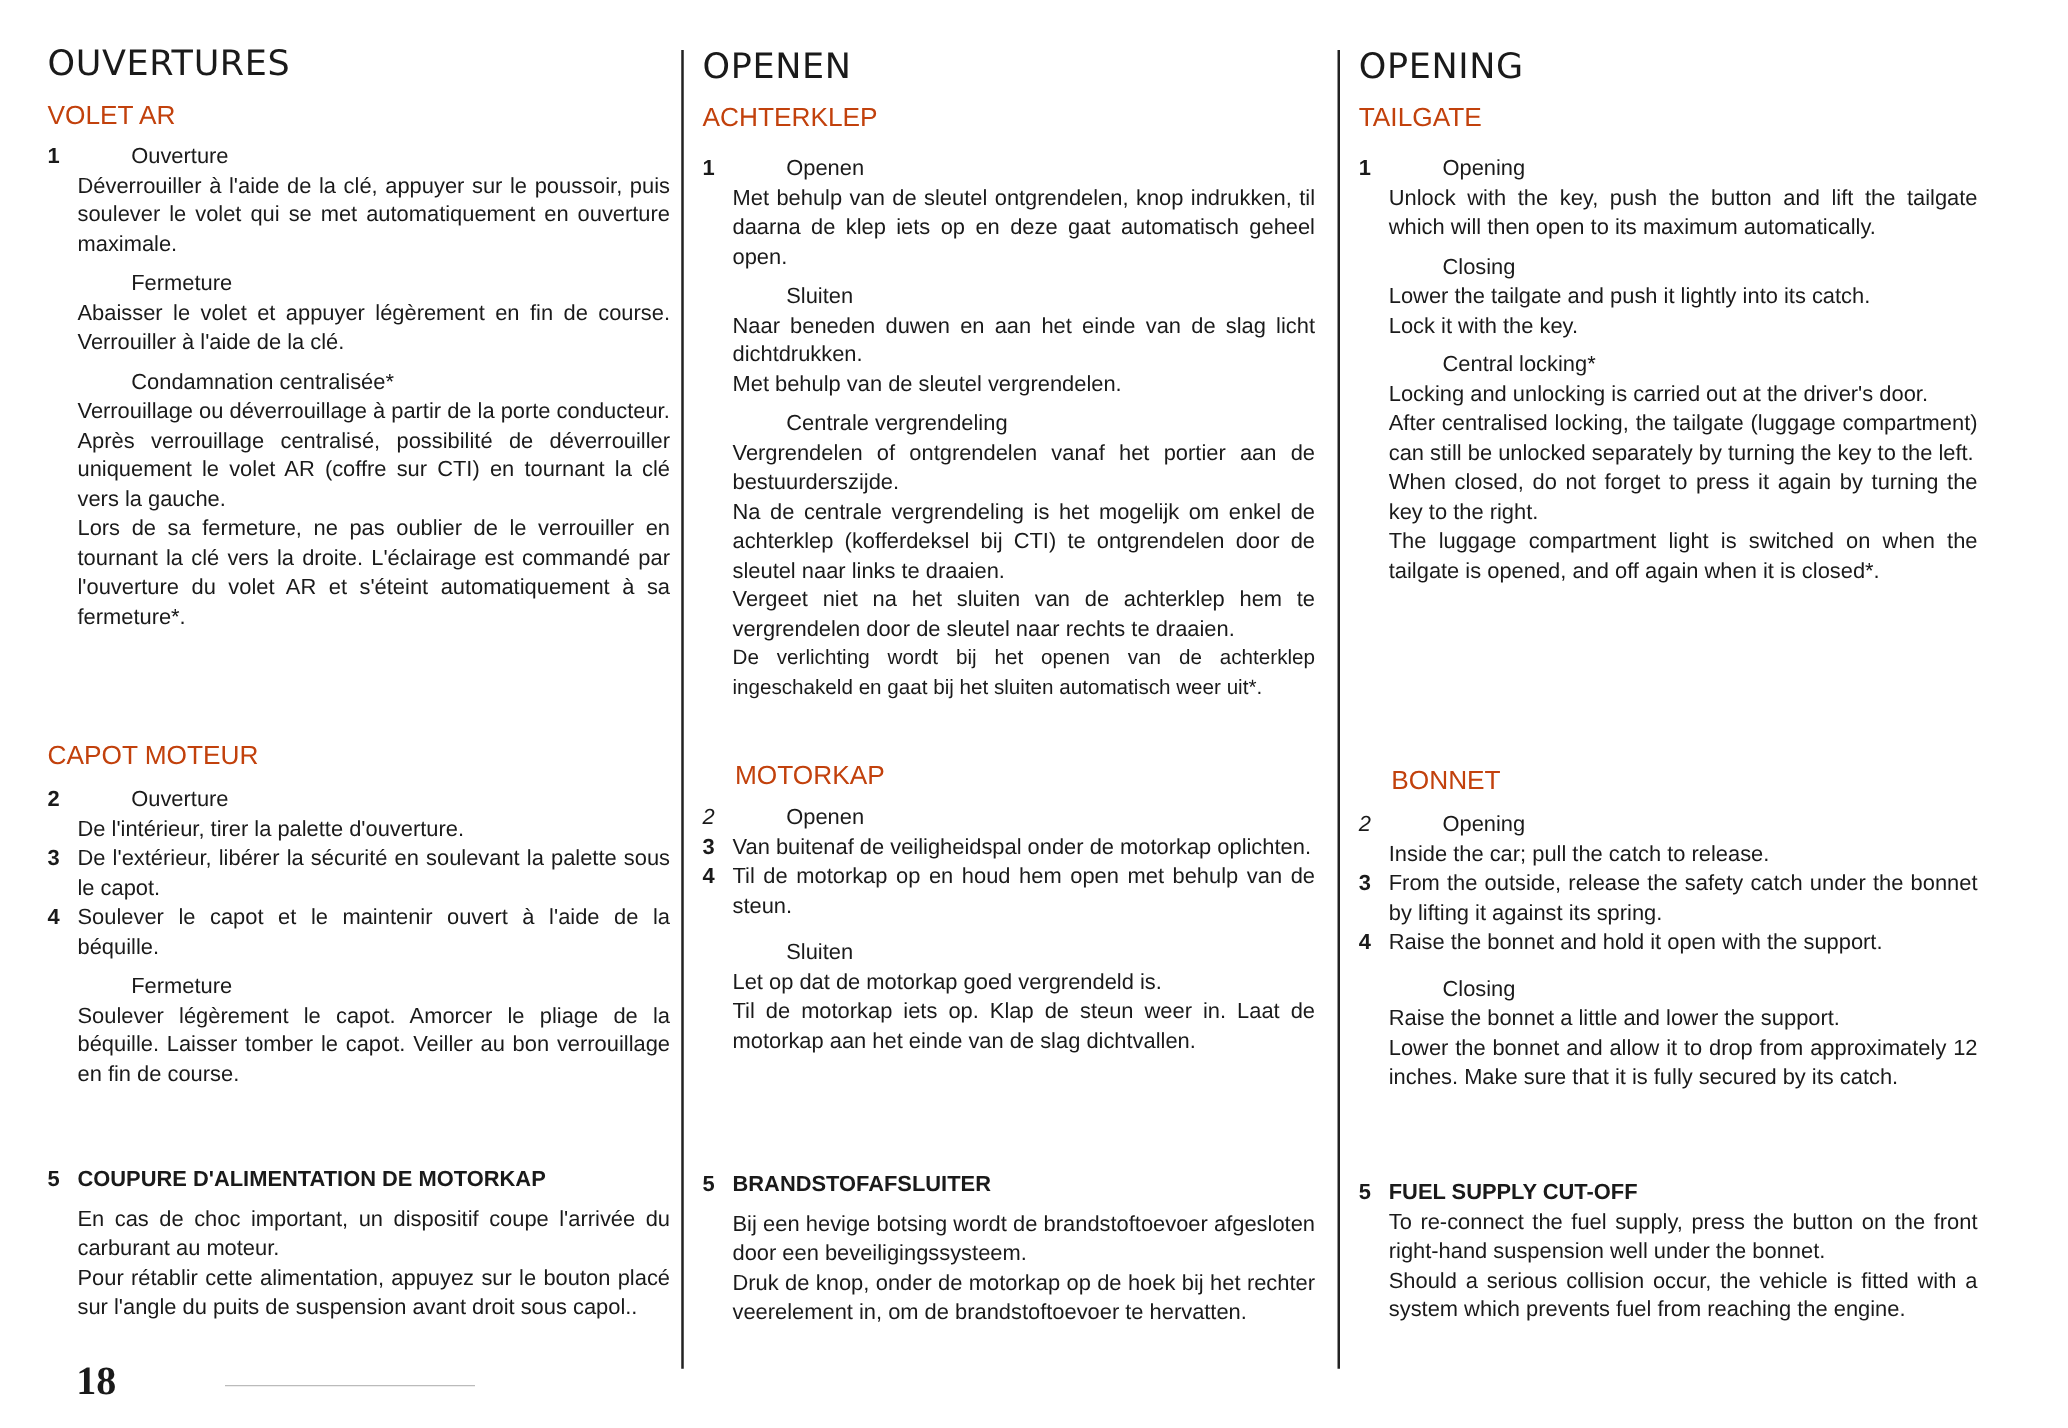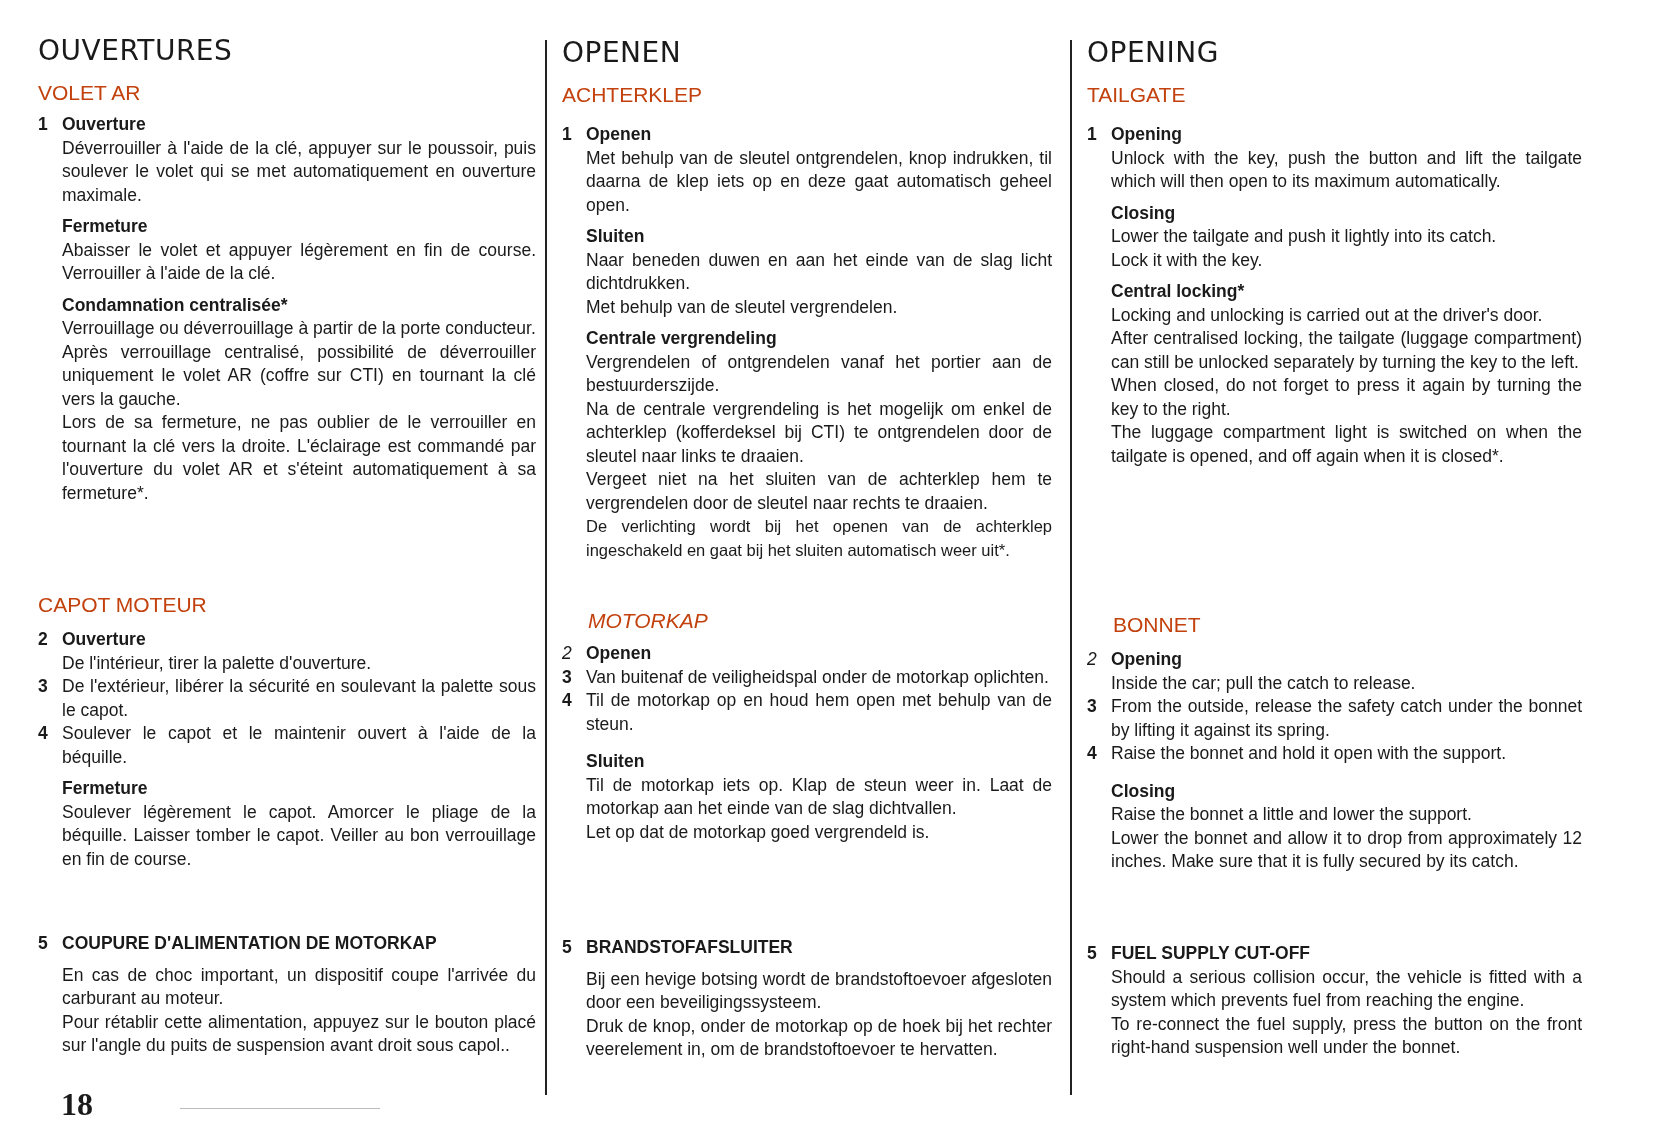--- a/index.html
+++ b/index.html
@@ -12,21 +12,21 @@
       font-family:"DejaVu Sans", sans-serif; font-weight:normal;
       font-size:28px; letter-spacing:0.5px; margin:0 0 10px 0; line-height:34px;
     }
     .sect {
       font-size:21px; font-weight:normal; margin:0 0 10px 0; line-height:26px; color:#c2410c;
     }
     .item { display:flex; font-size:17.5px; line-height:23.5px; }
     .num { width:24px; flex:0 0 24px; font-weight:bold; }
     .num.it { font-style:italic; font-weight:normal; }
     .body { flex:1; }
-    .sub { font-weight:bold; }
+    .sub { font-weight:normal;margin-left:43px; }
     .para { text-align:justify; margin:0; }
     .subblock { margin-left:24px; font-size:17.5px; line-height:23.5px; margin-top:8px; }
     .gap-s { height:8px; }
     .page-num {
       position:absolute; left:40px; top:1086px;
       font-size:32px; font-weight:bold; font-family:Liberation Serif, serif;margin-left:21px;
     }
     .footer-line {
       position:absolute; left:180px; top:1108px; width:200px; height:1px; background:#bbb;
     }
@@ -112,40 +112,40 @@
         <div class="gap-s"></div>
         <div class="sub">Centrale vergrendeling</div>
         <p class="para">Vergrendelen of ontgrendelen vanaf het portier aan de bestuurderszijde.</p>
         <p class="para">Na de centrale vergrendeling is het mogelijk om enkel de achterklep (kofferdeksel bij CTI) te ontgrendelen door de sleutel naar links te draaien.</p>
         <p class="para">Vergeet niet na het sluiten van de achterklep hem te vergrendelen door de sleutel naar rechts te draaien.</p>
         <p class="para" style="font-size:16.5px;">De verlichting wordt bij het openen van de achterklep ingeschakeld en gaat bij het sluiten automatisch weer uit*.</p>
       </div>
     </div>
   </div>
 
-  <div class="abs sect" style="left:588px; top:608px;font-style:italic;">MOTORKAP</div>
+  <div class="abs sect" style="left:588px; top:608px;">MOTORKAP</div>
   <div class="abs" style="left:562px; top:642px; width:490px;">
     <div class="item">
       <span class="num it">2</span>
       <div class="body">
         <div class="sub">Openen</div>
       </div>
     </div>
     <div class="item">
       <span class="num">3</span>
       <p class="para body">Van buitenaf de veiligheidspal onder de motorkap oplichten.</p>
     </div>
     <div class="item">
       <span class="num">4</span>
       <p class="para body">Til de motorkap op en houd hem open met behulp van de steun.</p>
     </div>
     <div class="subblock" style="margin-top:14px;">
       <div class="sub">Sluiten</div>
+      <p class="para">Let op dat de motorkap goed vergrendeld is.</p>
       <p class="para">Til de motorkap iets op. Klap de steun weer in. Laat de motorkap aan het einde van de slag dichtvallen.</p>
-      <p class="para">Let op dat de motorkap goed vergrendeld is.</p>
     </div>
   </div>
 
   <div class="abs" style="left:562px; top:936px; width:490px;">
     <div class="item" style="font-weight:bold;">
       <span class="num">5</span>
       <span class="body">BRANDSTOFAFSLUITER</span>
     </div>
     <div class="subblock">
       <p class="para">Bij een hevige botsing wordt de brandstoftoevoer afgesloten door een beveiligingssysteem.</p>
@@ -201,20 +201,20 @@
       <p class="para">Lower the bonnet and allow it to drop from approximately 12 inches. Make sure that it is fully secured by its catch.</p>
     </div>
   </div>
 
   <div class="abs" style="left:1087px; top:942px; width:495px;">
     <div class="item" style="font-weight:bold;">
       <span class="num">5</span>
       <span class="body">FUEL SUPPLY CUT-OFF</span>
     </div>
     <div class="subblock" style="margin-top:0;">
+      <p class="para">To re-connect the fuel supply, press the button on the front right-hand suspension well under the bonnet.</p>
       <p class="para">Should a serious collision occur, the vehicle is fitted with a system which prevents fuel from reaching the engine.</p>
-      <p class="para">To re-connect the fuel supply, press the button on the front right-hand suspension well under the bonnet.</p>
     </div>
   </div>
 </div>
 
 <div class="page-num">18</div>
 <div class="footer-line"></div>
 
 </body></html>

